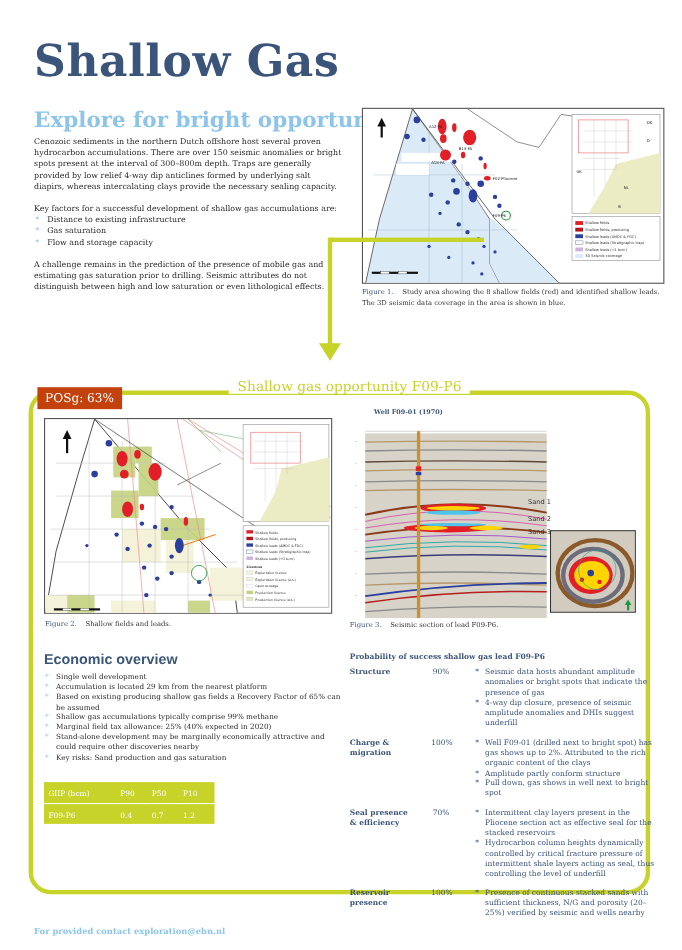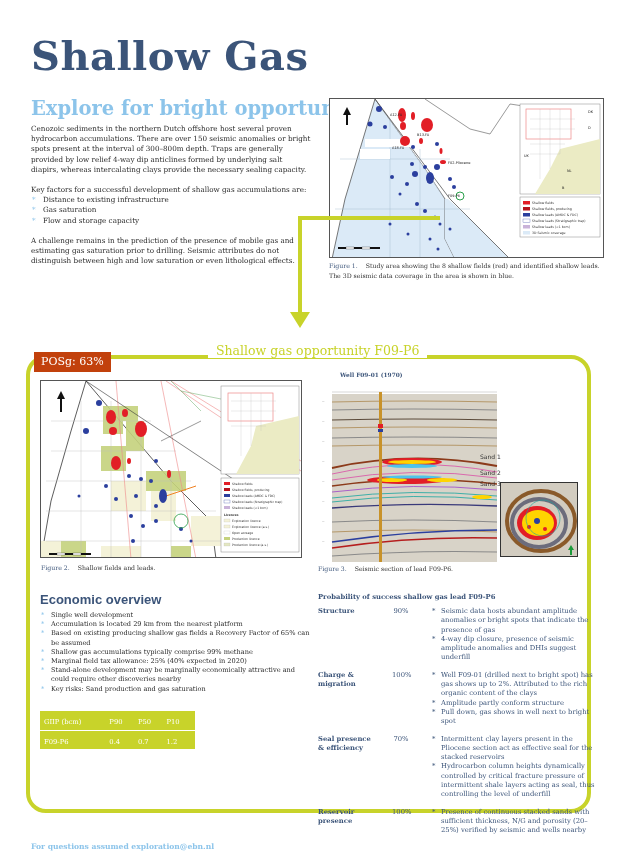--- a/index.html
+++ b/index.html
@@ -483,13 +483,13 @@
   </div>
   <div class="pos-row">
     <div class="pos-cat">Reservoir presence</div>
     <div class="pos-pct">100%</div>
     <ul class="pos-bullets">
       <li><span class="dot">*</span><span>Presence of continuous stacked sands with sufficient thickness, N/G and porosity (20–25%) verified by seismic and wells nearby</span></li>
     </ul>
   </div>
 </div>
 
-<div class="footer">For questions assumed exploration@ebn.nl</div>
+<div class="footer">For provided contact exploration@ebn.nl</div>
 
 </body></html>

